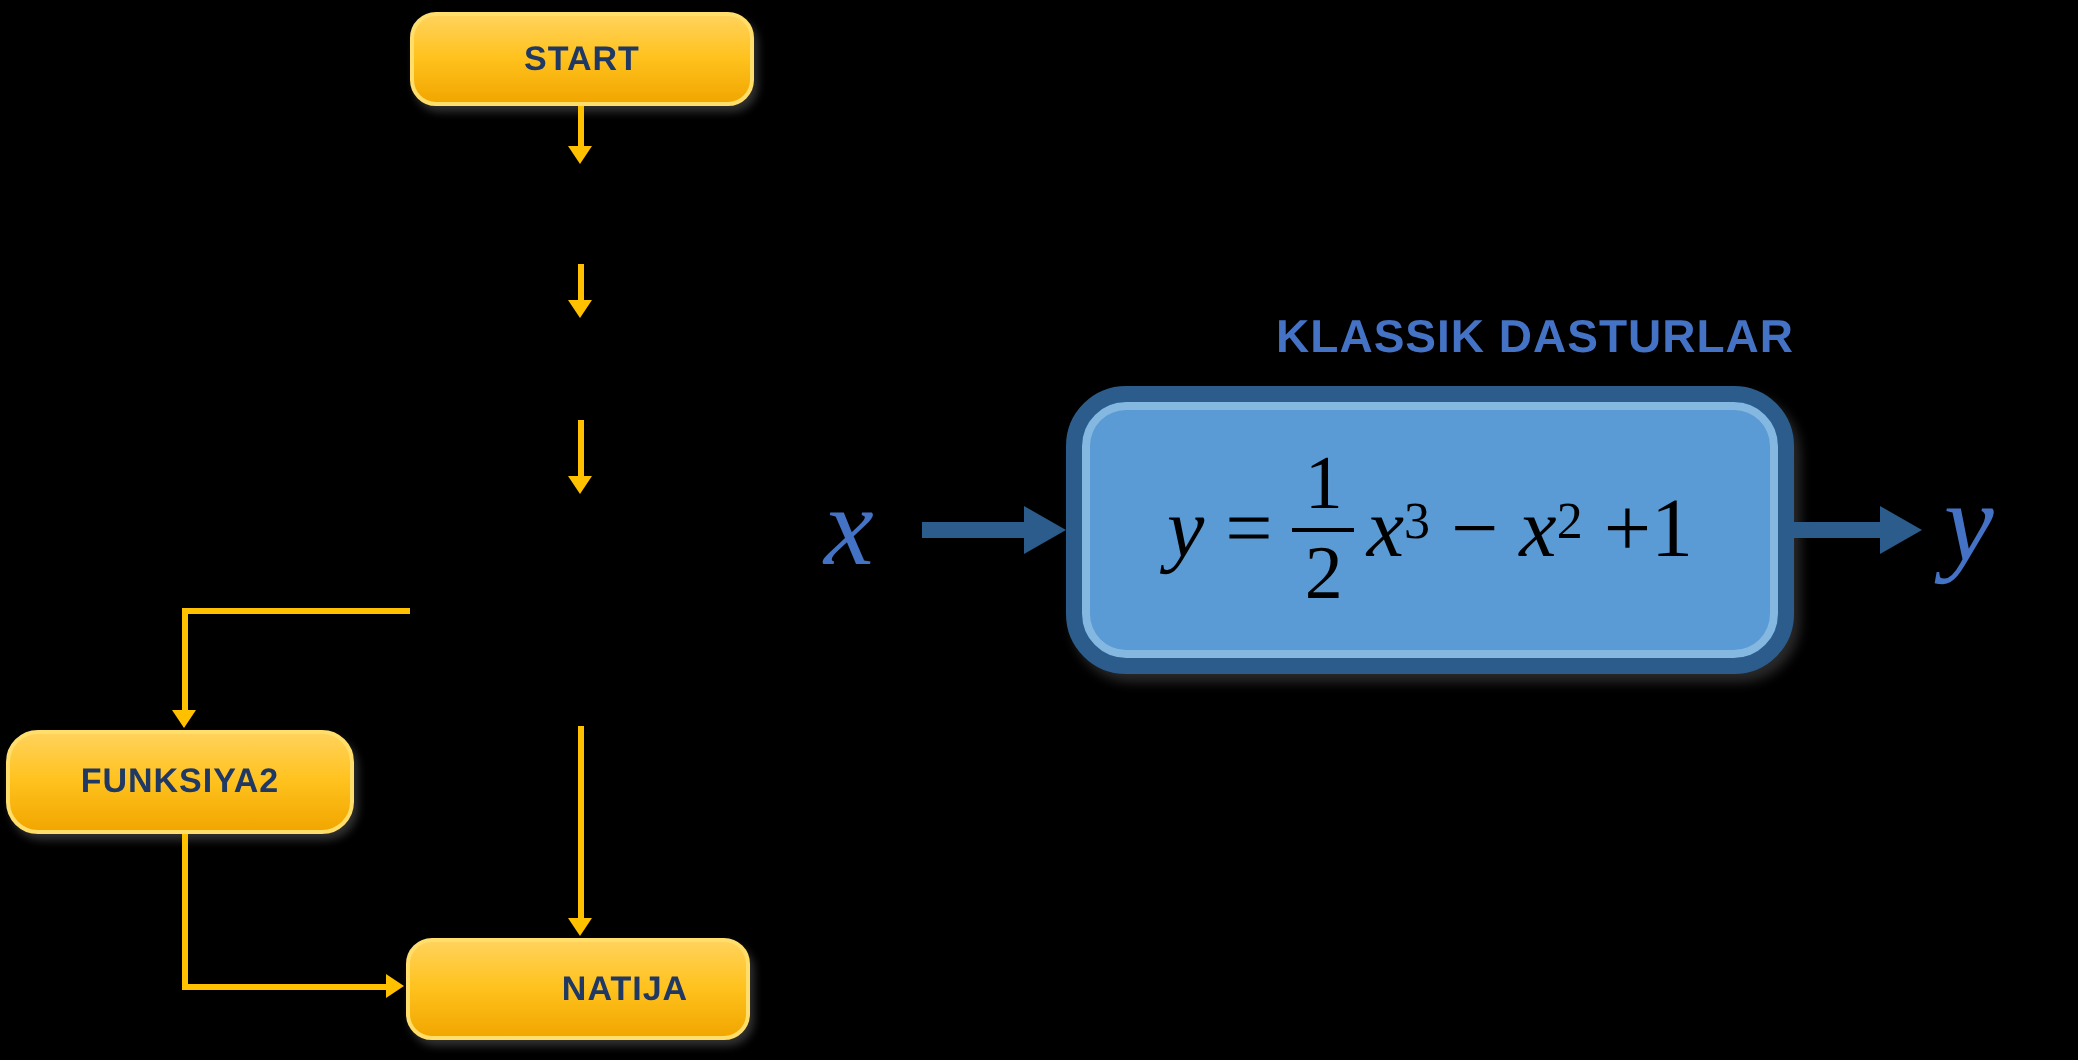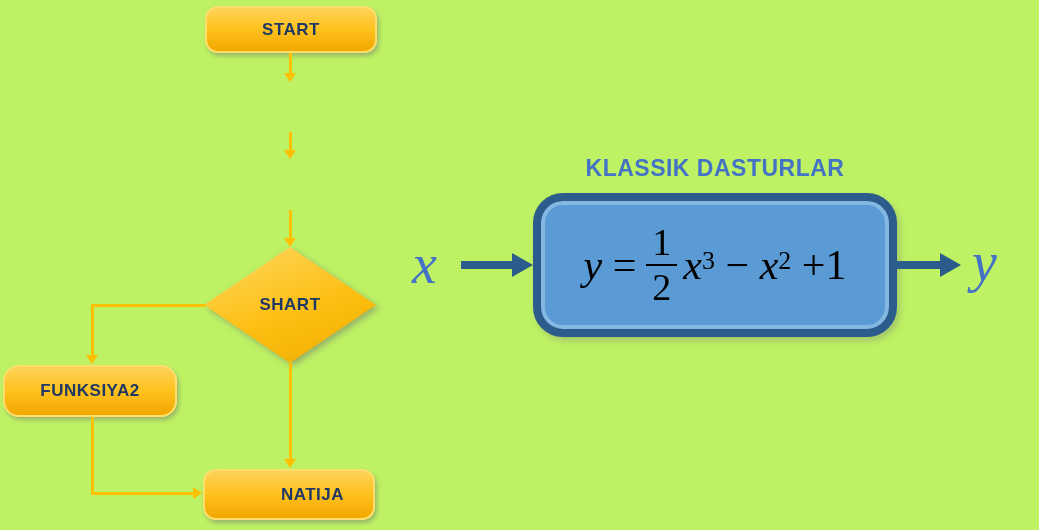--- a/index.html
+++ b/index.html
@@ -1,20 +1,20 @@
 <!DOCTYPE html>
 <html><head>
 <meta charset="utf-8">
 <style>
   html, body { margin: 0; padding: 0; background: #ffffff; }
   #canvas {
     position: relative;
     width: 1039px;
     height: 530px;
-    background: #bef264;
+    background: #000000;
     font-family: "Liberation Sans", sans-serif;
     overflow: hidden;
   }
 
   
   .node {
     position: absolute;
     box-sizing: border-box;
     background: linear-gradient(180deg, #FFD25A 0%, #FFC21E 48%, #F2A600 100%);
     border: 2px solid #FFDE6B;
@@ -58,21 +58,21 @@
     position: absolute; width: 0; height: 0;
     border-top: 6px solid transparent;
     border-bottom: 6px solid transparent;
     border-left: 9px solid #FFC000;
   }
 
   
   .panel-title {
     position: absolute;
     left: 533px; top: 155px; width: 364px;
-    text-align: center;
+    text-align: right;
     color: #4472C4;
     font-size: 23px;
     font-weight: 600;
     letter-spacing: 0.5px;
   }
   .formula-box {
     position: absolute;
     left: 533px; top: 193px; width: 364px; height: 144px;
     box-sizing: border-box;
     background: #5B9BD5;
@@ -138,25 +138,20 @@
   <div class="ah-down" style="left:284px; top:73px;"></div>
 
 
   <div class="yline" style="left:289px; top:132px; width:2.5px; height:18px;"></div>
   <div class="ah-down" style="left:284px; top:150px;"></div>
 
 
   <div class="yline" style="left:289px; top:210px; width:2.5px; height:28px;"></div>
   <div class="ah-down" style="left:284px; top:238px;"></div>
 
-  <div class="diamond-wrap" style="left:204px; top:247px; width:172px; height:116px;">
-    <div class="diamond">
-      <span>SHART</span>
-    </div>
-  </div>
 
   <div class="yline" style="left:91px; top:304px; width:114px; height:2.5px;"></div>
   <div class="yline" style="left:91px; top:304px; width:2.5px; height:52px;"></div>
   <div class="ah-down" style="left:86px; top:355px;"></div>
 
   <div class="yline" style="left:289px; top:363px; width:2.5px; height:97px;"></div>
   <div class="ah-down" style="left:284px; top:459px;"></div>
 
   <div class="node" style="left:3px; top:365px; width:174px; height:52px;border-radius:16px;">
     <span>FUNKSIYA2</span>

